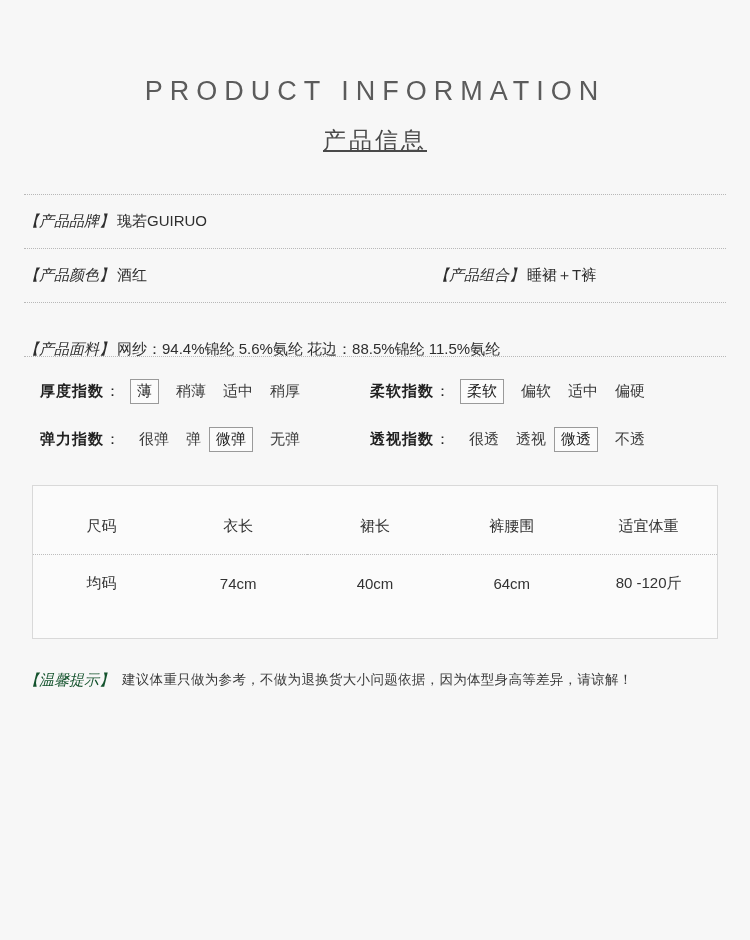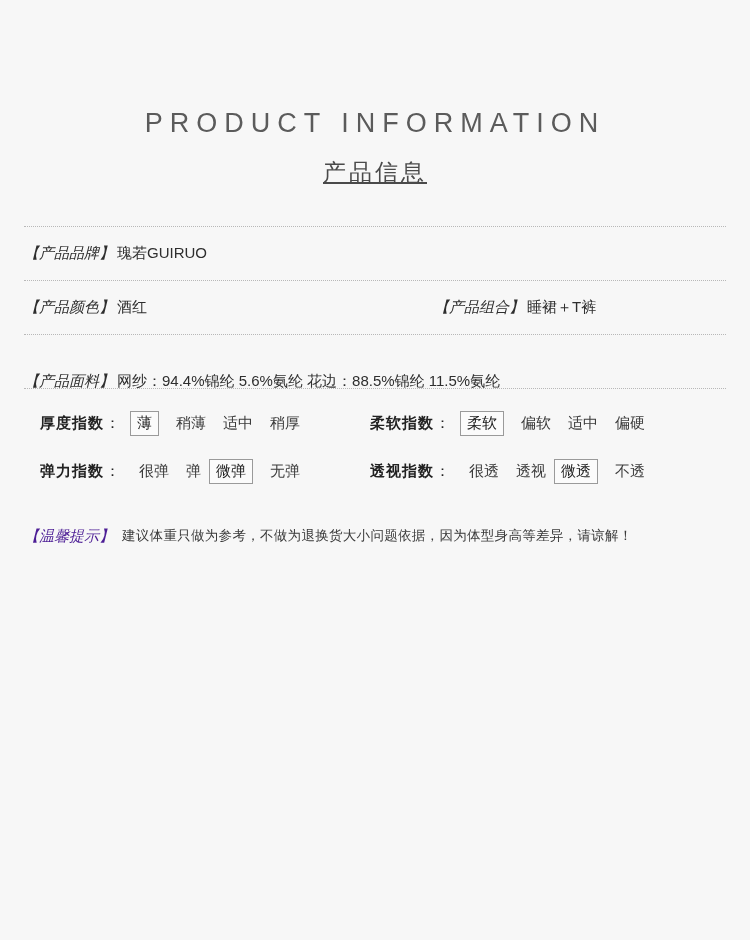--- a/index.html
+++ b/index.html
@@ -17,21 +17,21 @@
   .page {
     position: relative;
     width: 750px;
     height: 940px;
     background: #f7f7f7;
     box-sizing: border-box;
   }
 
   
   .header {
-    padding-top: 108px;
+    padding-top: 76px;
     text-align: center;
   }
   .title-en {
     font-size: 27px;
     letter-spacing: 7px;
     color: #5b5b5b;
     font-weight: 400;
   }
   .title-cn {
     margin-top: 18px;
@@ -150,21 +150,21 @@
 
   
   .tips {
     display: flex;
     align-items: center;
     margin: 26px 24px 0 24px;
   }
   .tips-label {
     font-style: italic;
     font-size: 15px;
-    color: #4c1d95;
+    color: #14532d;
     white-space: nowrap;
     padding-top: 2px;
   }
   .tips-lines {
     margin-left: 8px;
   }
   .tips-line {
     font-size: 13.5px;
     color: #3a3a3a;
     line-height: 29px;
@@ -251,20 +251,40 @@
         <span class="index-colon">：</span>
         <span class="opt">很透</span>
         <span class="opt">透视</span>
         <span class="opt sel">微透</span>
         <span class="opt">不透</span>
       </div>
     </div>
 
   </div>
 
+  <div class="size-box">
+    <table class="size-table">
+      <tbody>
+          <tr class="head-row">
+        <th class="col-1">尺码</th>
+        <th class="col-2">衣长</th>
+        <th class="col-3">裙长</th>
+        <th class="col-4">裤腰围</th>
+        <th class="col-5">适宜体重</th>
+      </tr>
+      <tr>
+        <td class="col-1">均码</td>
+        <td class="col-2">74cm</td>
+        <td class="col-3">40cm</td>
+        <td class="col-4">64cm</td>
+        <td class="col-5">80 -120斤</td>
+      </tr>
+    </tbody>
+      </table>
+  </div>
 
   <div class="tips">
     <div class="tips-label">【温馨提示】</div>
     <div class="tips-lines">
       <div class="tips-line">建议体重只做为参考，不做为退换货大小问题依据，因为体型身高等差异，请谅解！</div>
     </div>
   </div>
 
 </div>
 

